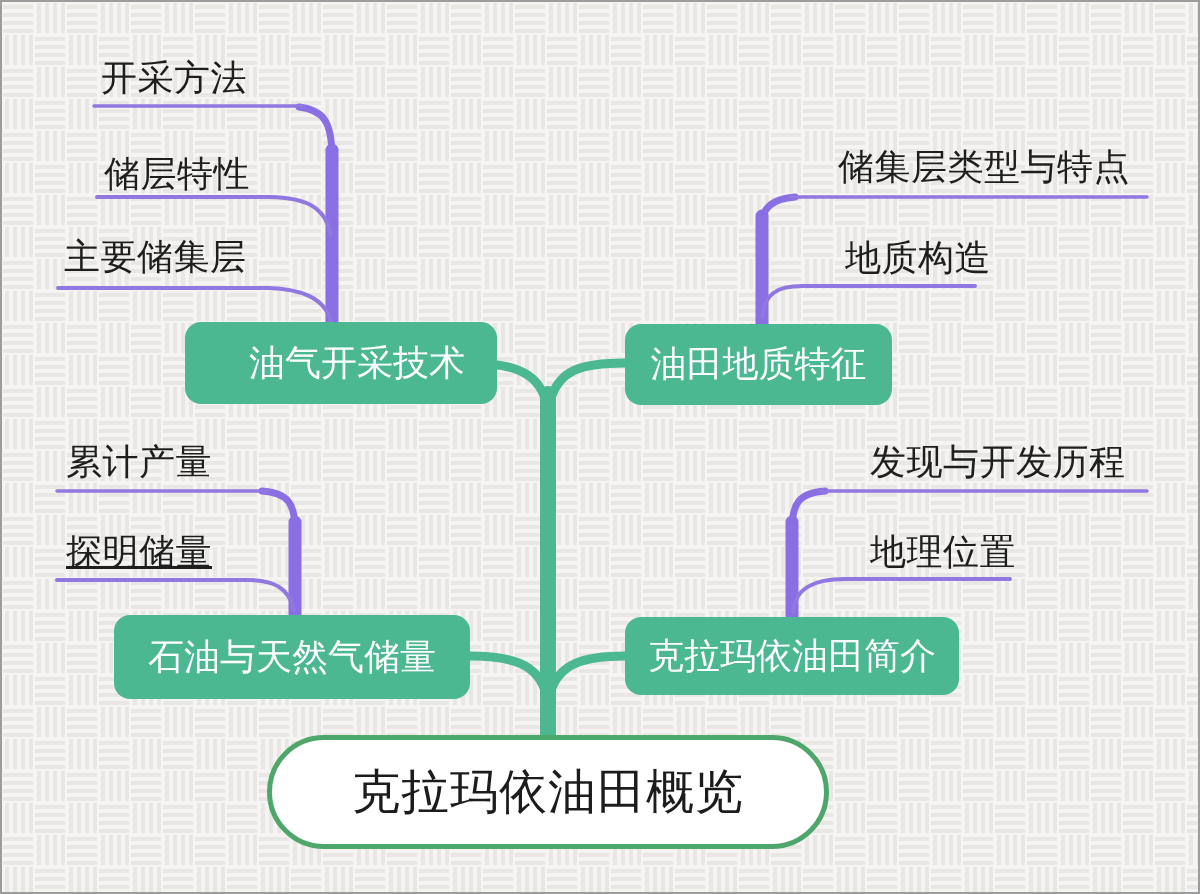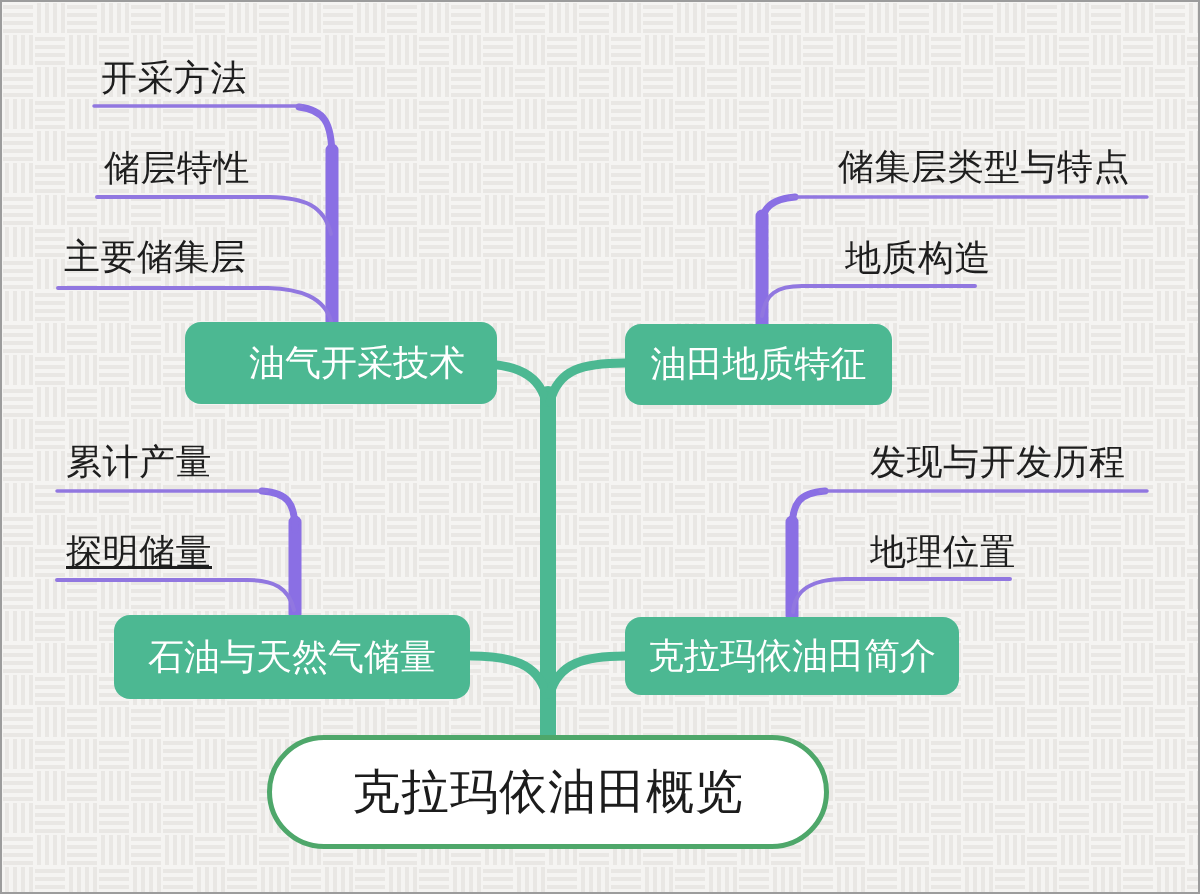--- a/index.html
+++ b/index.html
@@ -137,21 +137,21 @@
 
     <g>
       <path class="purple-line" stroke-width="13" d="M 790 614 L 790 520"></path>
       <path class="purple-line" stroke-width="7" d="M 790 528 C 790 500 798 491 823 489"></path>
       <path class="purple-thin" stroke-width="3.5" d="M 818 489 L 1145 489"></path>
       <path class="purple-thin" stroke-width="4" d="M 1008 577 L 843 577 C 812 577 793 586 791 610"></path>
     </g>
   </svg>
 
   <div class="leaf-label" style="left:99px;  top:57px;">开采方法</div>
-  <div class="leaf-label" style="left:102px; top:147px;">储层特性</div>
+  <div class="leaf-label" style="left:102px; top:153px;">储层特性</div>
   <div class="leaf-label" style="left:836px; top:146px;">储集层类型与特点</div>
 
   <div class="leaf-label" style="left:62px;  top:236px;">主要储集层</div>
   <div class="leaf-label" style="left:843px; top:237px;">地质构造</div>
 
   <div class="leaf-label" style="left:64px;  top:441px;">累计产量</div>
   <div class="leaf-label" style="left:64px;  top:531px;text-decoration:underline;">探明储量</div>
 
   <div class="leaf-label" style="left:868px; top:441px;">发现与开发历程</div>
   <div class="leaf-label" style="left:868px; top:531px;">地理位置</div>

